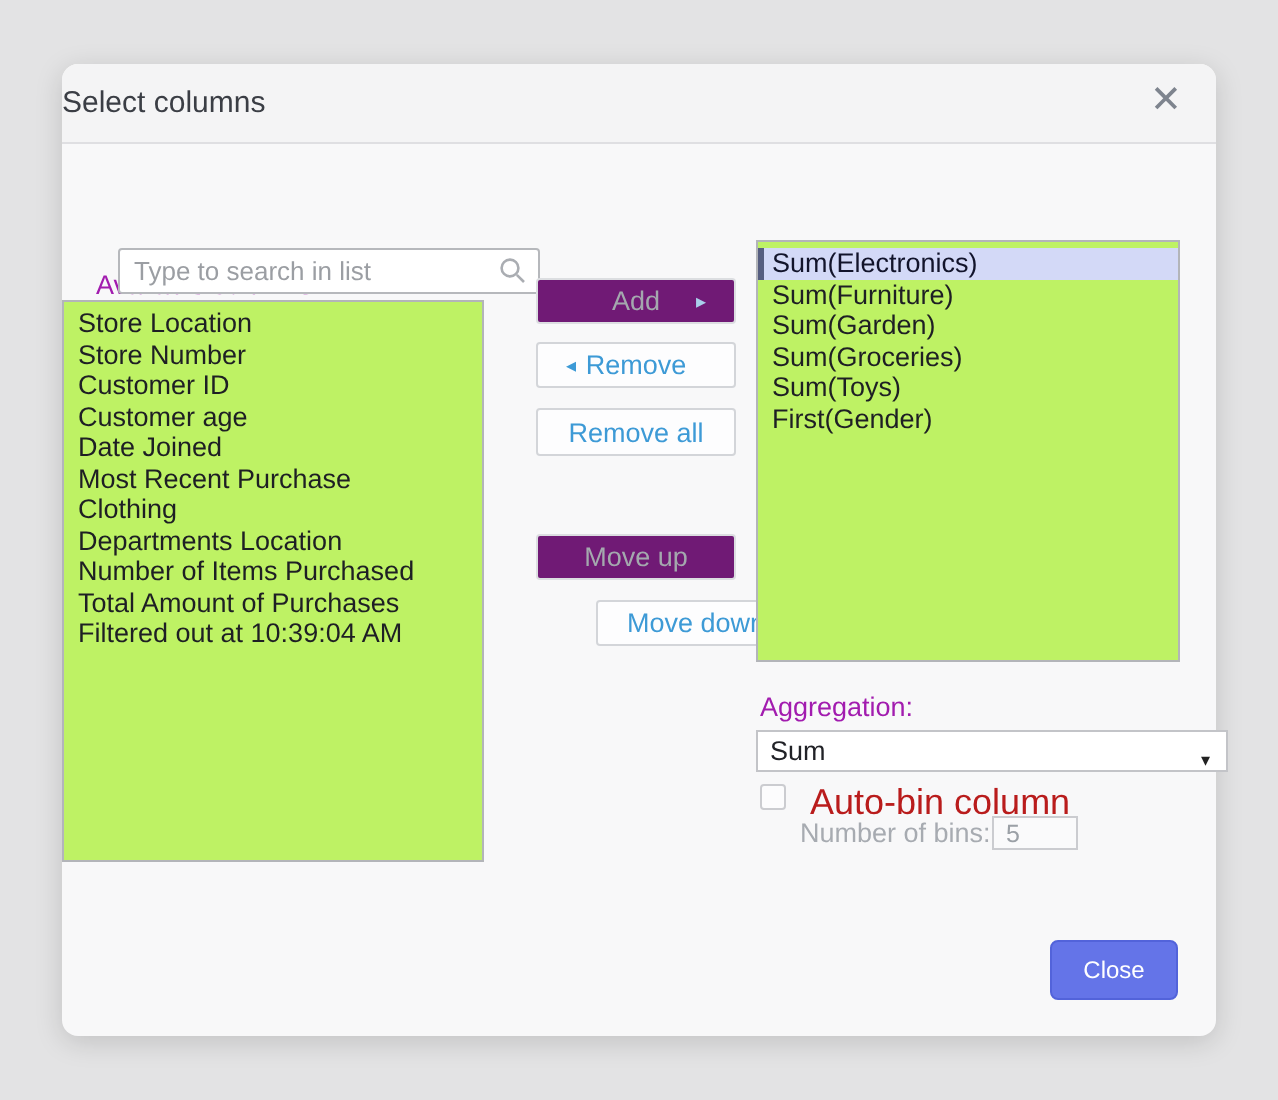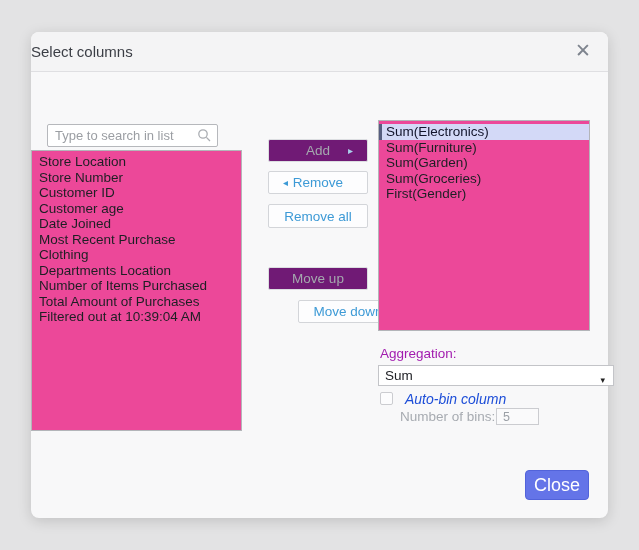--- a/index.html
+++ b/index.html
@@ -28,35 +28,35 @@
   .dialog-title { font-size: 15px; color: #3b3e45; }
   .close-x {
     position: absolute; right: 15px; top: 9px;
     width: 20px; height: 20px;
     font-size: 19px; line-height: 20px; text-align: center;
     color: #7e848e; cursor: pointer; font-weight: 400;
   }
   .section-label { position: absolute; font-size: 13.5px; color: #a21caf; }
 
   
-  .search-wrap { position: absolute; left: 16px; top: 92px; width: 171px; height: 23px; }
+  .search-wrap { position: absolute; left: 28px; top: 92px; width: 211px; height: 23px; }
   .search-input {
     width: 100%; height: 100%;
     border: 1px solid #b6b8bc; border-radius: 2px;
     background: #ffffff;
     font-family: "Liberation Sans", sans-serif;
     font-size: 13px; color: #333;
     padding: 0 24px 0 7px; outline: none;
   }
   .search-input::placeholder { color: #9b9ea3; }
   .search-icon { position: absolute; right: 6px; top: 4px; width: 15px; height: 15px; }
 
   .listbox {
     position: absolute;
-    background: #ec4899;
+    background: #bef264;
     border: 1px solid #b3b5b9;
     overflow: hidden;
     font-size: 13.5px; color: #1e1f24;
     padding-top: 3px;
   }
   .listbox.available { left: 0; top: 118px; width: 211px; height: 281px; }
   .listbox.selected-cols { left: 347px; top: 88px; width: 212px; height: 211px; }
   .row { line-height: 15.5px; padding-left: 7px; white-space: nowrap; cursor: default; }
   .row.selected {
     background: #d3d9f7;
@@ -91,35 +91,35 @@
   .select-arrow {
     position: absolute; right: 8px; top: 5px;
     font-size: 9px; color: #222;
   }
   .checkbox {
     position: absolute; left: 349px; top: 360px;
     width: 13px; height: 13px;
     border: 1px solid #cbccd0; border-radius: 2px;
     background: #fcfcfd;
   }
-  .autobin-label { position: absolute; left: 374px; top: 359px; font-size: 14px; color: #1d4ed8; font-style: italic; }
+  .autobin-label { position: absolute; left: 374px; top: 359px; font-size: 18px; color: #b91c1c; }
   .bins-label { position: absolute; left: 369px; top: 377px; font-size: 13.5px; color: #a7abb1; text-align: right; }
   .bins-input {
     position: absolute; left: 465px; top: 376px;
     width: 43px; height: 17px;
     border: 1px solid #cbccd0; background: #fafafb;
     font-family: "Liberation Sans", sans-serif;
     font-size: 12.5px; color: #9ba0a6; padding-left: 6px; outline: none;
   }
   .close-btn {
     position: absolute; left: 494px; top: 438px;
     width: 64px; height: 30px;
     background: #6474e8; border: 1px solid #5263da; border-radius: 4px;
     color: #ffffff; font-family: "Liberation Sans", sans-serif;
-    font-size: 18px; cursor: pointer;
+    font-size: 12px; cursor: pointer;
   }
 </style>
 </head>
 <body>
 
 <div class="dialog">
 
   <div class="dialog-header">
     <span class="dialog-title">Select columns</span>
     <span class="close-x">✕</span>
@@ -175,20 +175,21 @@
   </button>
 
   <span class="section-label" style="left:349px; top:103px;">Selected columns:</span>
 
   <div class="listbox selected-cols">
 
   <div class="row selected">Sum(Electronics)</div>
       <div class="row">Sum(Furniture)</div>
       <div class="row">Sum(Garden)</div>
       <div class="row">Sum(Groceries)</div>
+      <div class="row">Sum(Toys)</div>
       <div class="row">First(Gender)</div>
     </div>
 
   <span class="section-label" style="left:349px; top:314px;">Aggregation:</span>
 
   <div class="select-box">
     <span>Sum</span>
     <span class="select-arrow">▾</span>
   </div>
 

